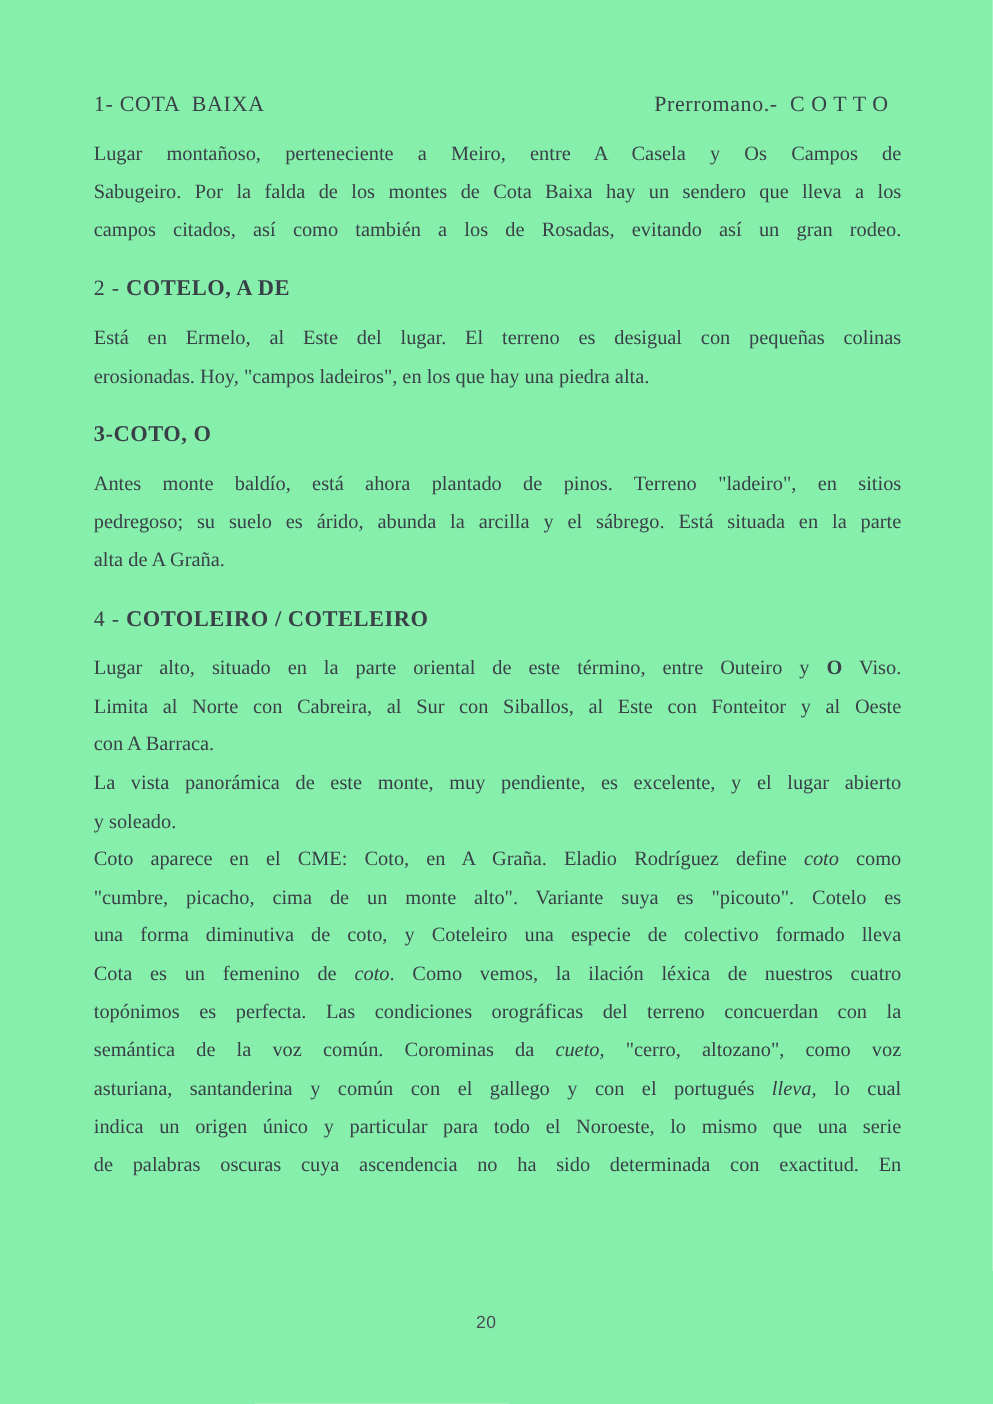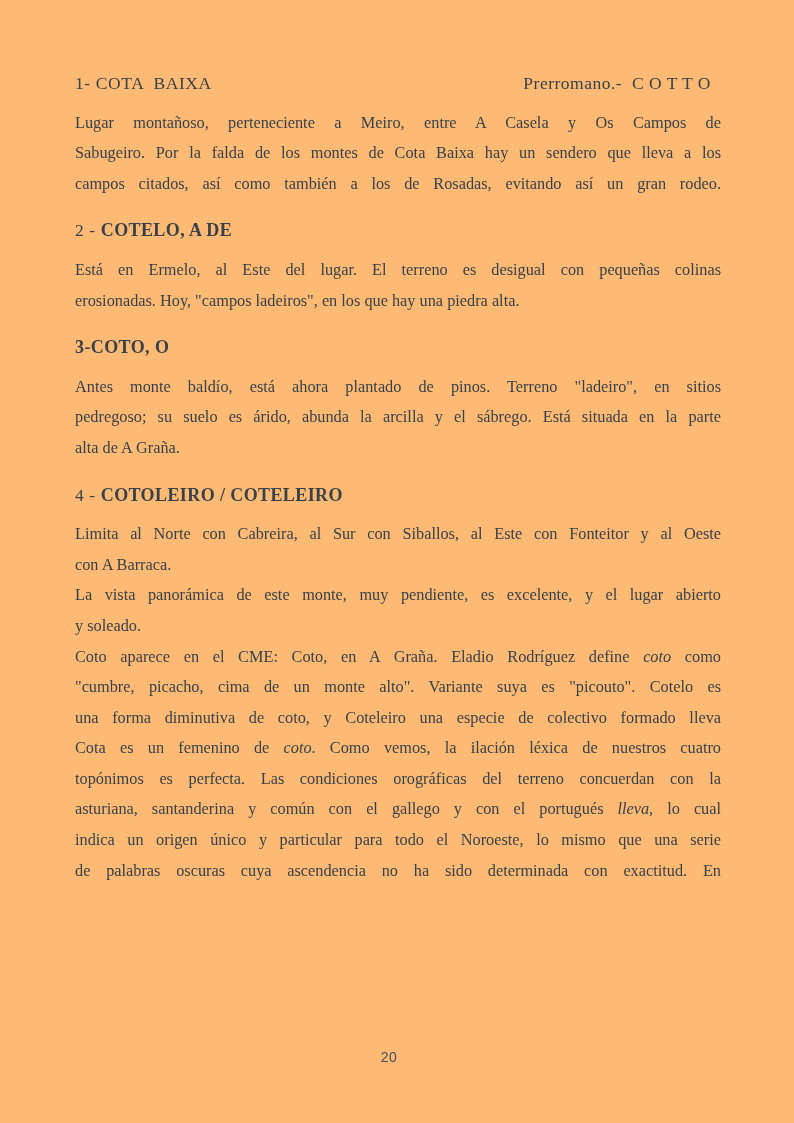--- a/index.html
+++ b/index.html
@@ -1,19 +1,19 @@
 <!DOCTYPE html>
 <html><head>
 <meta charset="utf-8">
 <style>
   html,body{margin:0;padding:0;}
   .page{
     position:relative;
     width:794px;height:1123px;
-    background:#fdba74;
+    background:#86efac;
     font-family:"Liberation Serif","DejaVu Serif",serif;
     color:#3a4047;
     font-size:16.3px;
     line-height:30.6px;
     overflow:hidden;
   }
   .content{position:absolute;left:75px;top:68px;width:646px;}
   .section + .section{margin-top:16px;}
   .hrow{
     display:flex;justify-content:space-between;align-items:baseline;
@@ -80,35 +80,37 @@
         </div>
     </section>
 
     <section class="section">
       <div class="hrow">
         <div class="hleft"><span class="hprefix">4 - </span><span class="hname" data-weight="bold">COTOLEIRO / COTELEIRO</span></div>
         <span class="hright"></span>
       </div>
       <div class="paras">
           <div class="para">
+            <div class="pline">Lugar alto, situado en la parte oriental de este término, entre Outeiro y <b>O</b> Viso.</div>
             <div class="pline">Limita al Norte con Cabreira, al Sur con Siballos, al Este con Fonteitor y al Oeste</div>
             <div class="pline final">con A Barraca.</div>
           </div>
           <div class="para">
             <div class="pline">La vista panorámica de este monte, muy pendiente, es excelente, y el lugar abierto</div>
             <div class="pline final">y soleado.</div>
           </div>
           <div class="para">
             <div class="pline">Coto aparece en el CME: Coto, en A Graña. Eladio Rodríguez define <i>coto</i> como</div>
             <div class="pline">"cumbre, picacho, cima de un monte alto". Variante suya es "picouto". Cotelo es</div>
             <div class="pline">una forma diminutiva de coto, y Coteleiro una especie de colectivo formado lleva</div>
           </div>
           <div class="para">
             <div class="pline">Cota es un femenino de <i>coto</i>. Como vemos, la ilación léxica de nuestros cuatro</div>
             <div class="pline">topónimos es perfecta. Las condiciones orográficas del terreno concuerdan con la</div>
+            <div class="pline">semántica de la voz común. Corominas da <i>cueto,</i> "cerro, altozano", como voz</div>
             <div class="pline">asturiana, santanderina y común con el gallego y con el portugués <i>lleva,</i> lo cual</div>
             <div class="pline">indica un origen único y particular para todo el Noroeste, lo mismo que una serie</div>
             <div class="pline">de palabras oscuras cuya ascendencia no ha sido determinada con exactitud. En</div>
           </div>
         </div>
     </section>
 
   </div>
 
   <div class="pagenum">20</div>

